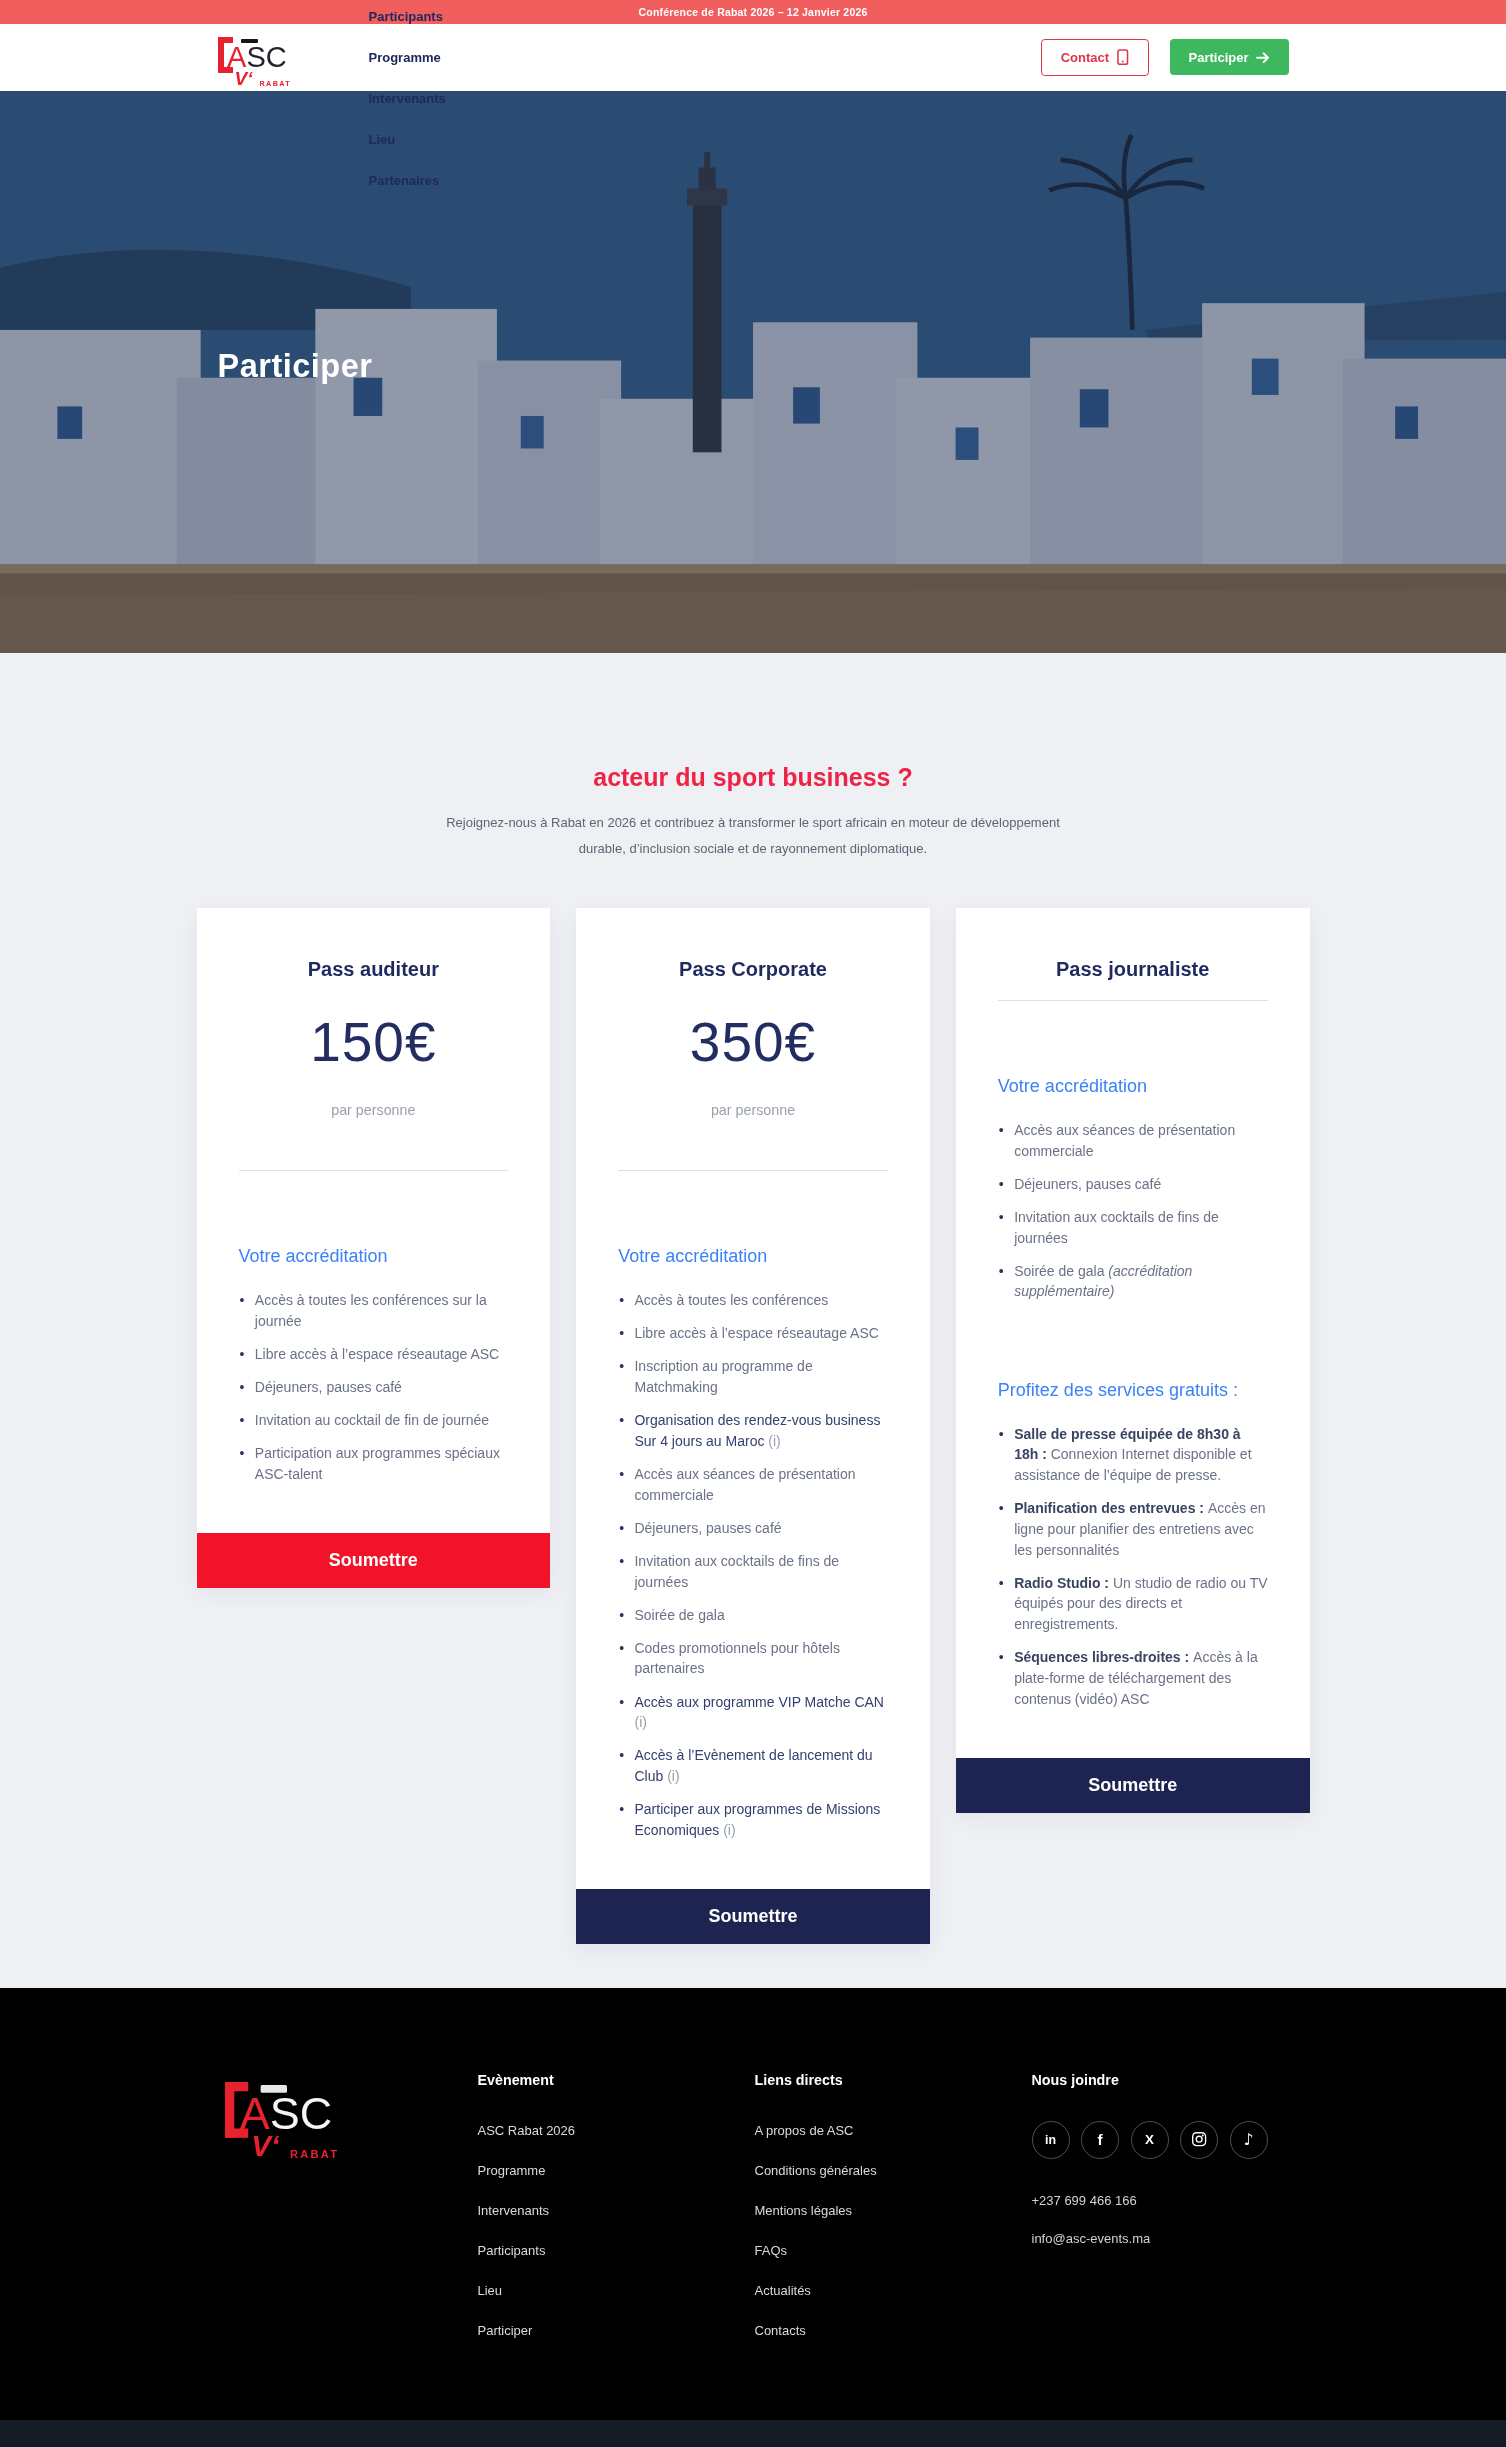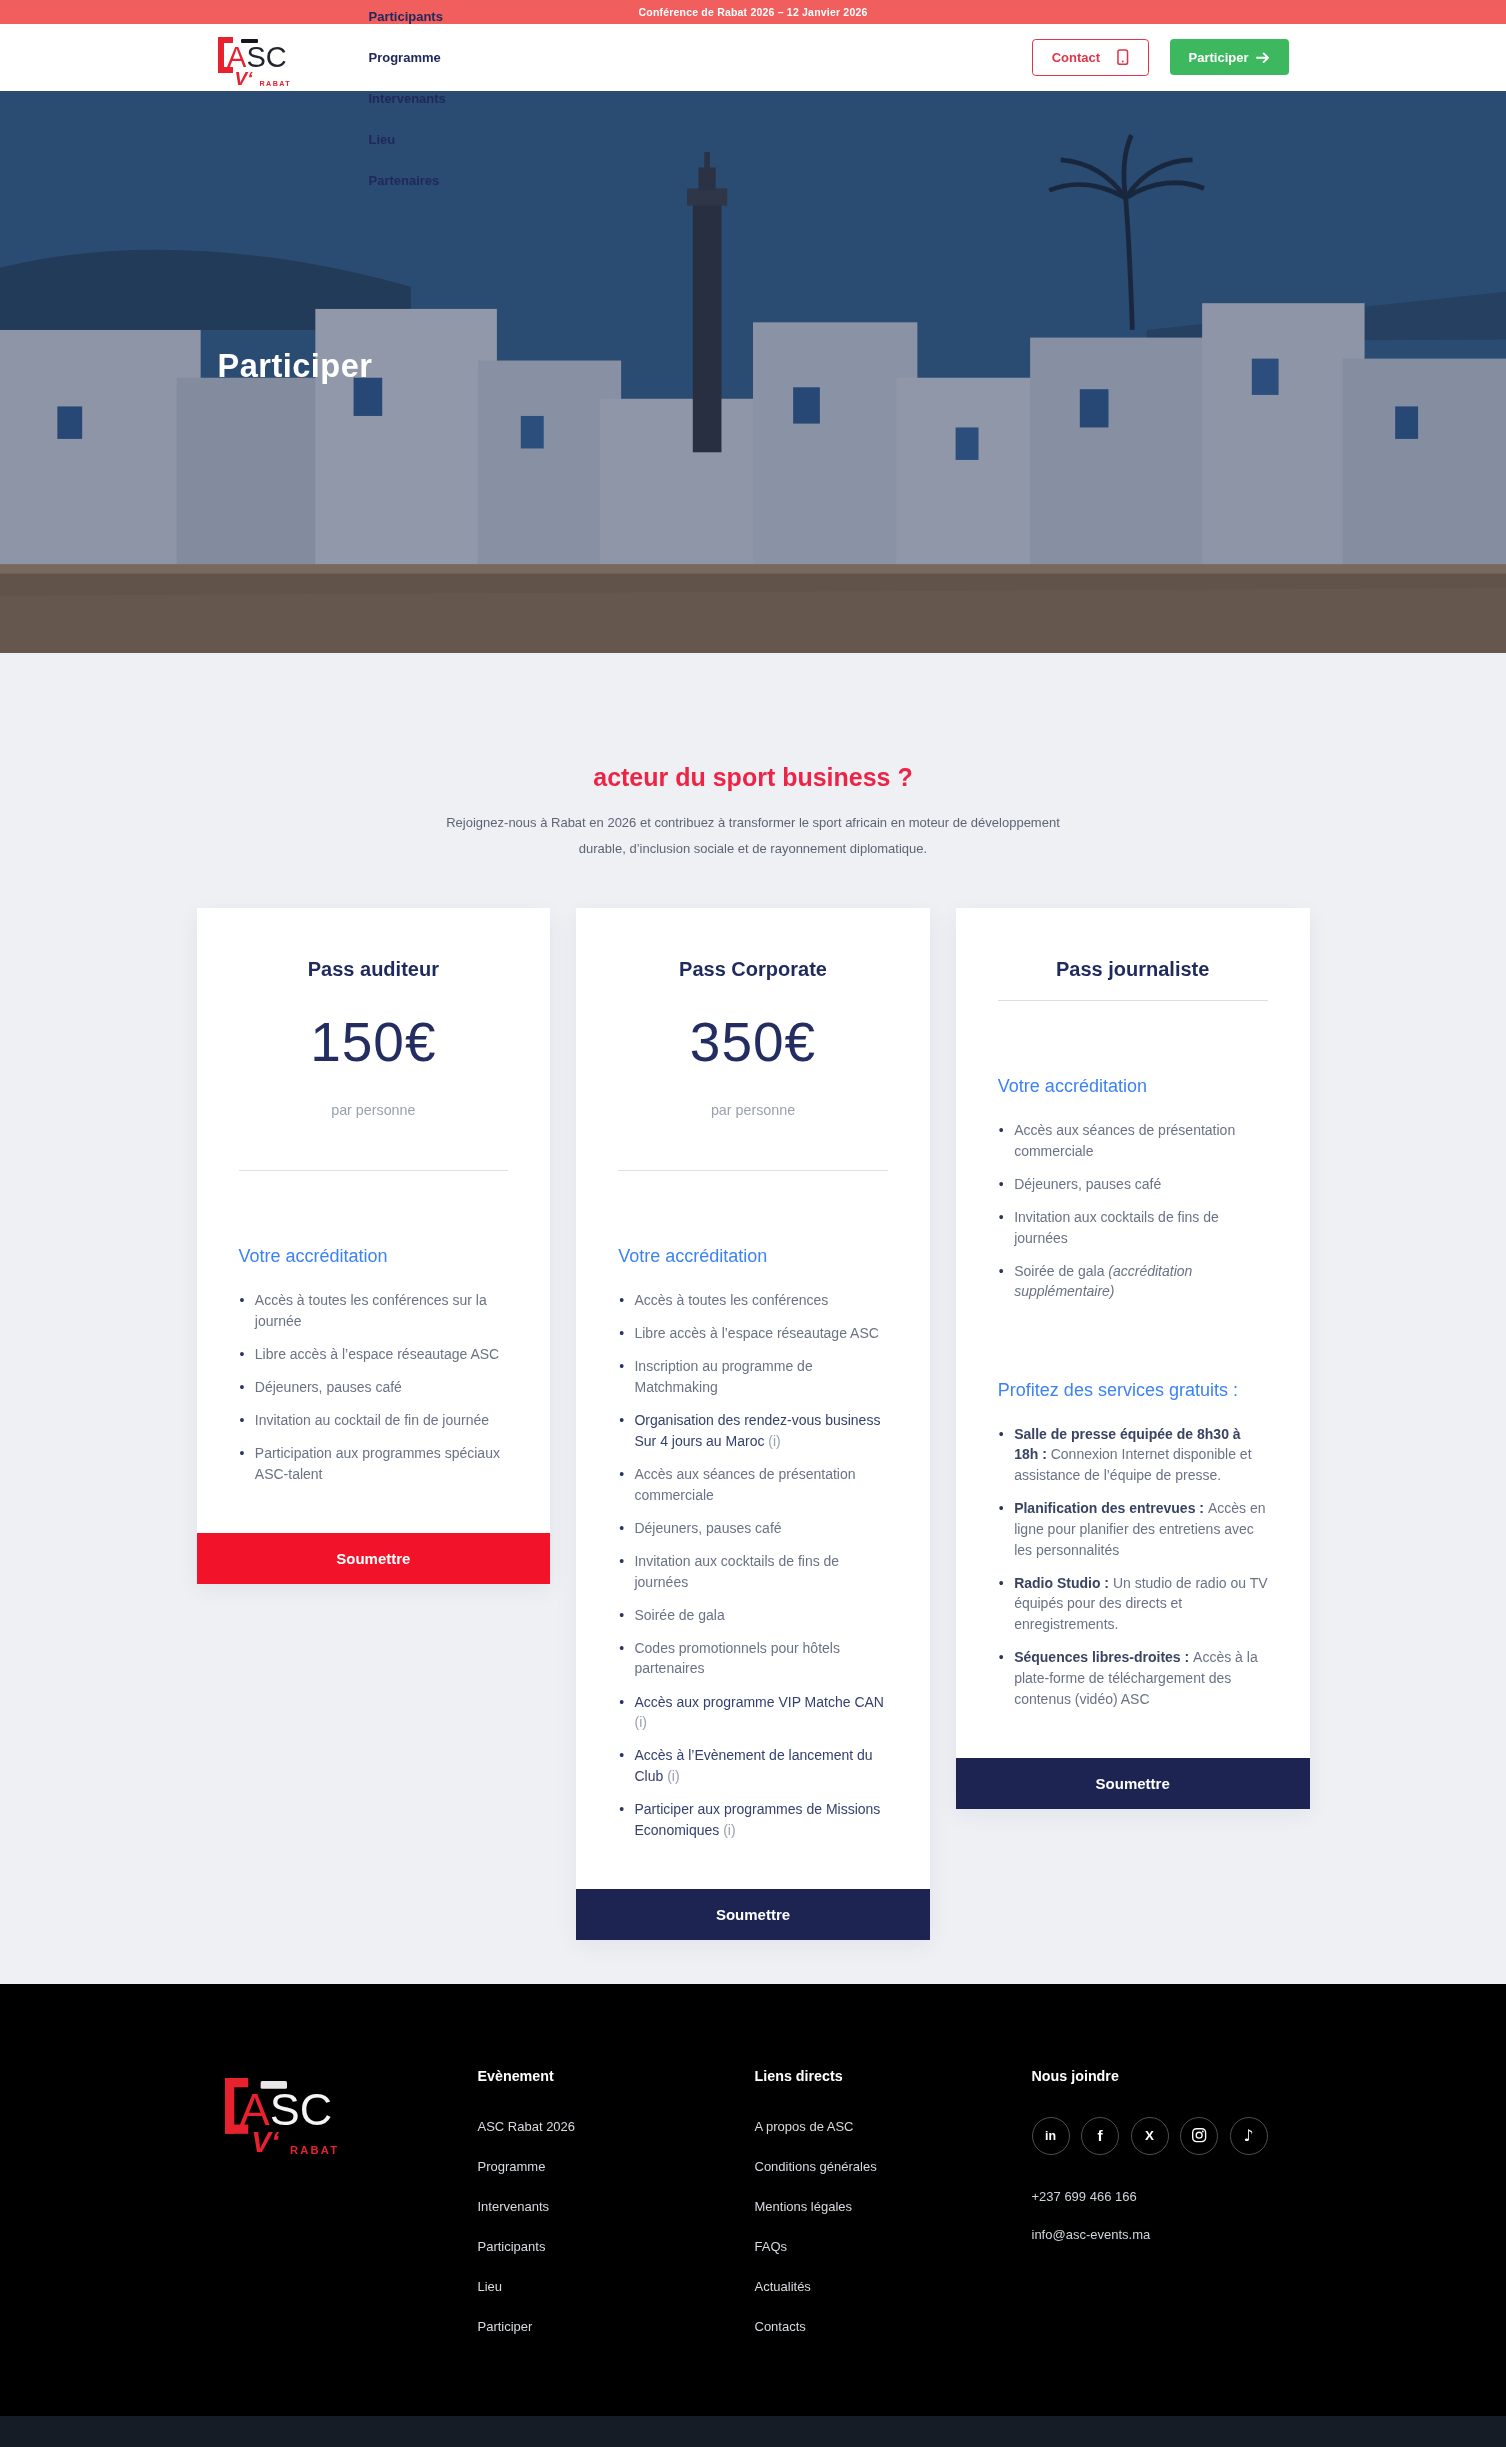--- a/index.html
+++ b/index.html
@@ -30,21 +30,21 @@
   .logo .v { position: absolute; left: 17px; top: 31px; color: #e8212e; font-weight: 800; font-style: italic; font-size: 19px; }
   .logo .rabat { position: absolute; left: 42px; top: 42px; color: #e8212e; font-size: 7.2px; letter-spacing: 1.4px; font-weight: 600; }
   .footer-logo .asc { color: #f5f5f5; }
   .footer-logo .macron { background: #e8e8e8; }
   
   .main-nav { display: flex; gap: 26px; margin-left: 36px; flex-direction: column; }
   .nav-link { font-size: 13px; font-weight: 700; color: #20295b; text-decoration: none; cursor: pointer; }
   .header-actions { margin-left: auto; display: flex; gap: 21px; align-items: center; }
   .btn-contact {
     border: 1px solid #e0344b; color: #e0344b; background: #fff; border-radius: 3.8px;
-    font-size: 13px; font-weight: 700; padding: 9.6px 19px; display: flex; align-items: center; gap: 17px; cursor: pointer;
+    font-size: 13px; font-weight: 700; padding: 9.6px 19px; display: flex; align-items: center; gap: 8px; cursor: pointer;
   }
   .btn-participer {
     border: none; background: #3eb85f; color: #fff; border-radius: 3.8px;
     font-size: 13px; font-weight: 700; padding: 10.5px 19px; display: flex; align-items: center; gap: 7.6px; cursor: pointer;
   }
   .icon-svg { display: inline-flex; }
   
   .hero { position: relative; height: 562px; overflow: hidden; background: #33618a; }
   .hero-art { position: absolute; inset: 0; width: 100%; height: 100%; display: block; }
   .hero-inner { position: relative; width: 1071px; margin: 0 auto; height: 100%; display: flex; align-items: center; }
@@ -68,21 +68,21 @@
   .card.no-price .divider { margin-top: 19px; }
   .sec-title { font-size: 18px; font-weight: 400; color: #3b82f6; margin: 75px 42px 0; }
   .features + .sec-title { margin-top: 29px; }
   .features { list-style: none; margin: 23px 42px 36px; }
   .features li { position: relative; padding-left: 16.3px; font-size: 14px; line-height: 1.48; color: #6a7286; margin-bottom: 12.4px; }
   .features li::before { content: "•"; position: absolute; left: 1px; top: 0; color: #2b3563; }
   .features li.navy { color: #35406e; }
   .features li strong { color: #3a4462; font-weight: 700; }
   .features li em { font-style: italic; }
   .features li .info { color: #98a0ae; }
-  .submit { margin-top: auto; width: 100%; border: none; color: #ffffff; font-size: 15px; font-weight: 700; padding: 17px 0; cursor: pointer; font-family: inherit; }
+  .submit { margin-top: auto; width: 100%; border: none; color: #ffffff; font-size: 18px; font-weight: 700; padding: 17px 0; cursor: pointer; font-family: inherit; }
   .submit.red { background: #f2132b; }
   .submit.navy { background: #1e2452; }
   
   .footer-main { background: #000000; padding: 84px 0 59px; }
   .footer-grid { width: 1071px; margin: 0 auto; display: flex; }
   .footer-logo-col { width: 260px; }
   .footer-logo { transform: scale(1.55); transform-origin: top left; margin-left: 7.6px; margin-top: 9.6px; }
   .footer-col { width: 277px; }
   .footer-col:last-child { width: auto; }
   .footer-col-title { color: #ffffff; font-size: 14.3px; font-weight: 700; margin-bottom: 32.5px; }

